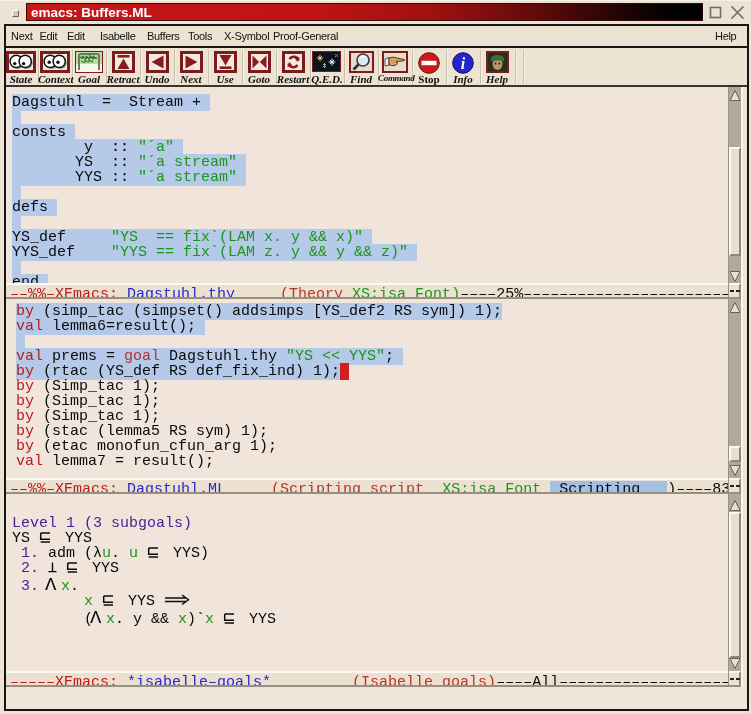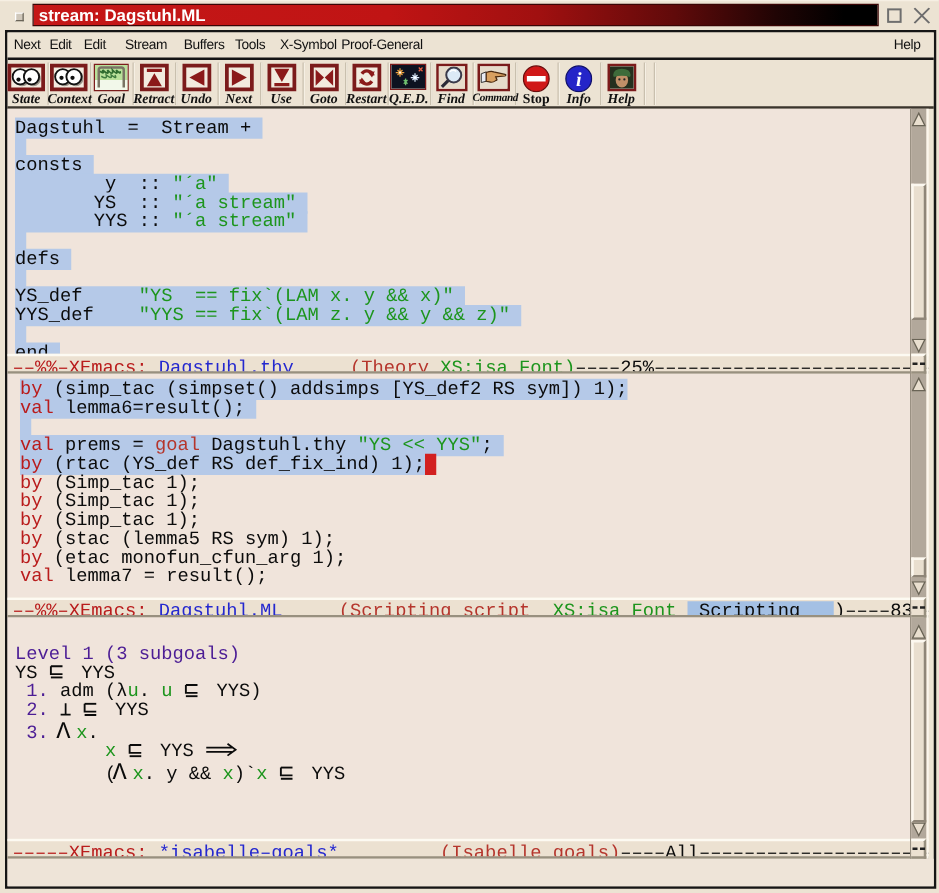--- a/index.html
+++ b/index.html
@@ -23,36 +23,36 @@
 .sq{display:inline-block;width:14px;height:11px;margin-right:3px;vertical-align:-1px}
 .bot{display:inline-block;width:9px;height:11px;vertical-align:-1px}
 .lra{display:inline-block;width:26px;height:12px;vertical-align:-1px}
 .blam{display:inline-block;width:16px;margin-left:-3px;font-size:19px;letter-spacing:0}
 </style></head>
 <body>
 
 <div class="abs" style="left:0;top:0;width:751px;height:23px;background:#ece3d3;border-top:1px solid #f6efe3"></div>
 <div class="abs" style="left:12px;top:10px;width:5px;height:5px;background:#cfc7ba;border-top:1px solid #fff;border-left:1px solid #fff;border-right:1px solid #6a6458;border-bottom:1px solid #6a6458"></div>
 <div class="abs" style="left:26px;top:3px;width:677px;height:18px;background:linear-gradient(90deg,#c51717 0%,#c01414 42%,#a01010 60%,#600a0a 76%,#200404 88%,#000 96%);border:1px solid #3a0505;box-sizing:border-box"></div>
-<div class="abs" style="left:31px;top:4.5px;color:#fff;font-weight:bold;font-size:13.5px;letter-spacing:0px">stream: Dagstuhl.ML</div>
+<div class="abs" style="left:31px;top:4.5px;color:#fff;font-weight:bold;font-size:13.5px;letter-spacing:0px">emacs: Buffers.ML</div>
 <svg class="abs" style="left:709px;top:6px" width="13" height="13" viewBox="0 0 13 13">
     <rect x="1.5" y="1.5" width="10" height="10" fill="none" stroke="#6e6e6e" stroke-width="1.6"></rect>
   </svg>
 <svg class="abs" style="left:730px;top:6px" width="15" height="13" viewBox="0 0 15 13">
     <path d="M1.5 0.5 L13.5 12.5 M13.5 0.5 L1.5 12.5" stroke="#6e6e6e" stroke-width="1.6"></path>
   </svg>
 
 <div class="abs" style="left:4px;top:24px;width:745px;height:687px;border:2px solid #151515;background:#ece3d3;box-sizing:border-box"></div>
 
 <div class="abs" style="left:6px;top:26px;width:741px;height:19.5px;background:#ece3d3;border-bottom:2px solid #151515;box-sizing:content-box"></div>
 <div class="abs" id="menu" style="left:0;top:30px;width:751px;height:14px;font-size:11px;letter-spacing:-0.3px;color:#111">
 <span class="abs" style="left:11px">Next</span>
 <span class="abs" style="left:39.5px">Edit</span>
 <span class="abs" style="left:67px">Edit</span>
-<span class="abs" style="left:100px">Stream</span>
+<span class="abs" style="left:100px">Isabelle</span>
 <span class="abs" style="left:147px">Buffers</span>
 <span class="abs" style="left:188px">Tools</span>
 <span class="abs" style="left:224px">X‑Symbol</span>
 <span class="abs" style="left:273px">Proof‑General</span>
 <span class="abs" style="left:715px">Help</span>
 </div>
 
 <div id="toolbar">
 <div class="tbtn" style="left:4px">
       <div class="ibox" style="left:2px;width:30px;height:22px">

